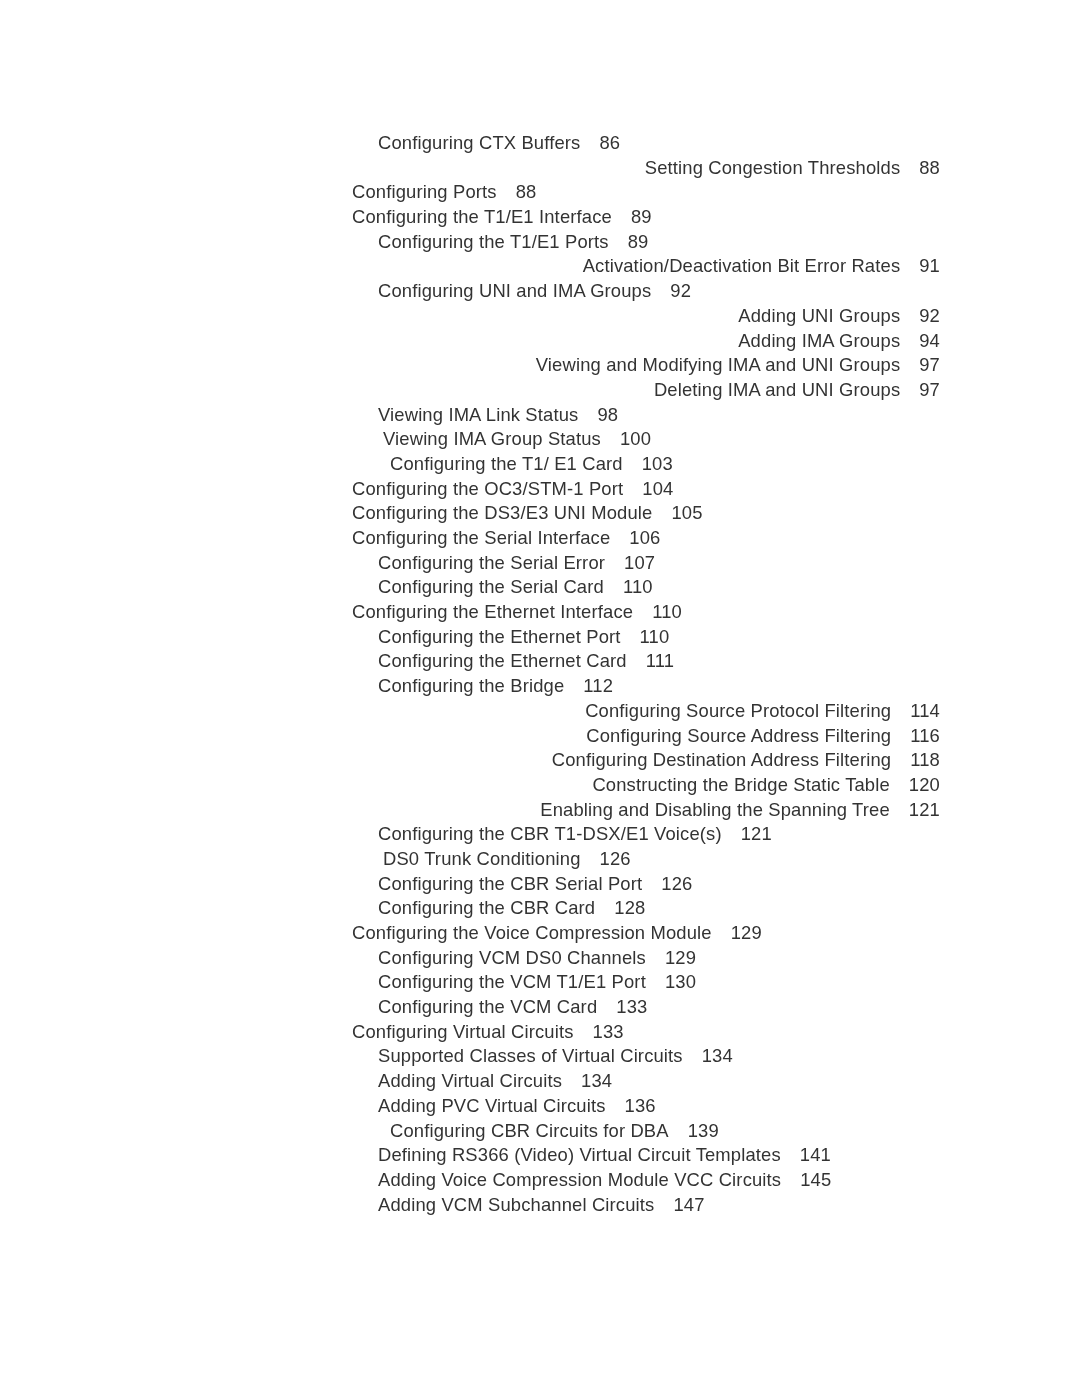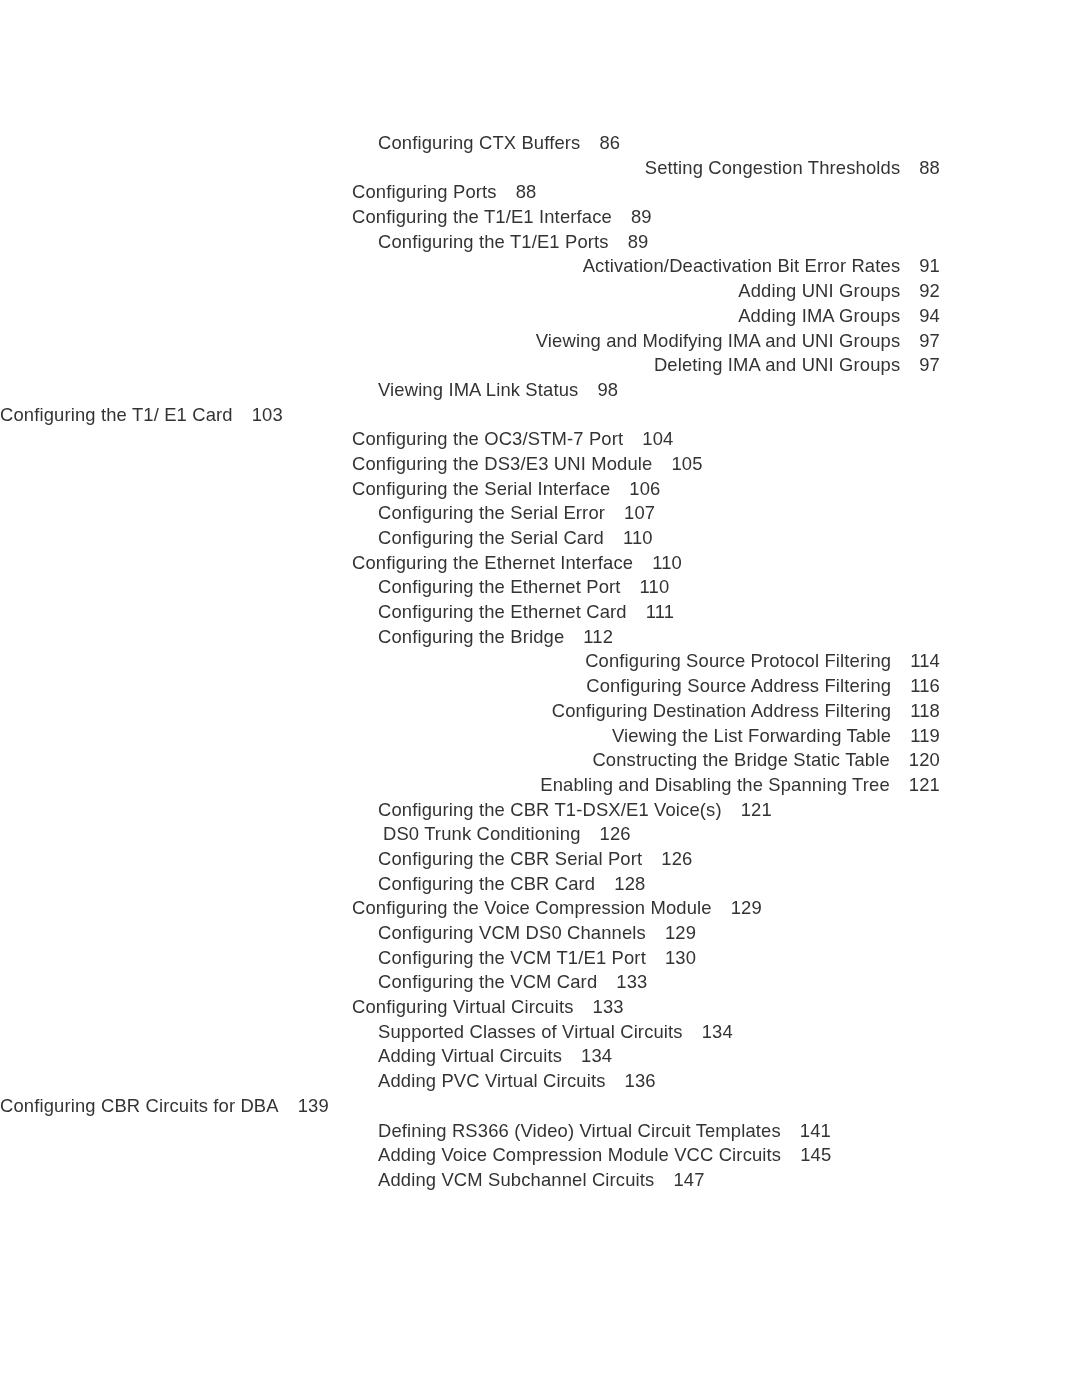--- a/index.html
+++ b/index.html
@@ -35,52 +35,53 @@
     display: inline;
   }
   .toc-page {
     display: inline;
     margin-left: 19px;
   }
   
   .lvl-0 { padding-left: 352px; }
   .lvl-1 { padding-left: 378px; }
   .lvl-1b { padding-left: 383px; }
-  .lvl-1c { }
+  .lvl-1c { padding-left: 390px; }
   .lvl-2 { padding-left: 403px; text-align: right; }
 </style>
 </head>
 <body>
 
 <div id="toc">
     <div class="toc-entry lvl-1"><span class="toc-title">Configuring CTX Buffers</span><span class="toc-page">86</span></div>
     <div class="toc-entry lvl-2"><span class="toc-title">Setting Congestion Thresholds</span><span class="toc-page">88</span></div>
     <div class="toc-entry lvl-0"><span class="toc-title">Configuring Ports</span><span class="toc-page">88</span></div>
     <div class="toc-entry lvl-0"><span class="toc-title">Configuring the T1/E1 Interface</span><span class="toc-page">89</span></div>
     <div class="toc-entry lvl-1"><span class="toc-title">Configuring the T1/E1 Ports</span><span class="toc-page">89</span></div>
     <div class="toc-entry lvl-2"><span class="toc-title">Activation/Deactivation Bit Error Rates</span><span class="toc-page">91</span></div>
+    <div class="toc-entry lvl-1"><span class="toc-title">Configuring UNI and IMA Groups</span><span class="toc-page">92</span></div>
     <div class="toc-entry lvl-2"><span class="toc-title">Adding UNI Groups</span><span class="toc-page">92</span></div>
     <div class="toc-entry lvl-2"><span class="toc-title">Adding IMA Groups</span><span class="toc-page">94</span></div>
     <div class="toc-entry lvl-2"><span class="toc-title">Viewing and Modifying IMA and UNI Groups</span><span class="toc-page">97</span></div>
     <div class="toc-entry lvl-2"><span class="toc-title">Deleting IMA and UNI Groups</span><span class="toc-page">97</span></div>
     <div class="toc-entry lvl-1"><span class="toc-title">Viewing IMA Link Status</span><span class="toc-page">98</span></div>
+    <div class="toc-entry lvl-1b"><span class="toc-title">Viewing IMA Group Status</span><span class="toc-page">100</span></div>
     <div class="toc-entry lvl-1c"><span class="toc-title">Configuring the T1/ E1 Card</span><span class="toc-page">103</span></div>
-    <div class="toc-entry lvl-0"><span class="toc-title">Configuring the OC3/STM-7 Port</span><span class="toc-page">104</span></div>
+    <div class="toc-entry lvl-0"><span class="toc-title">Configuring the OC3/STM-1 Port</span><span class="toc-page">104</span></div>
     <div class="toc-entry lvl-0"><span class="toc-title">Configuring the DS3/E3 UNI Module</span><span class="toc-page">105</span></div>
     <div class="toc-entry lvl-0"><span class="toc-title">Configuring the Serial Interface</span><span class="toc-page">106</span></div>
     <div class="toc-entry lvl-1"><span class="toc-title">Configuring the Serial Error</span><span class="toc-page">107</span></div>
     <div class="toc-entry lvl-1"><span class="toc-title">Configuring the Serial Card</span><span class="toc-page">110</span></div>
     <div class="toc-entry lvl-0"><span class="toc-title">Configuring the Ethernet Interface</span><span class="toc-page">110</span></div>
     <div class="toc-entry lvl-1"><span class="toc-title">Configuring the Ethernet Port</span><span class="toc-page">110</span></div>
     <div class="toc-entry lvl-1"><span class="toc-title">Configuring the Ethernet Card</span><span class="toc-page">111</span></div>
     <div class="toc-entry lvl-1"><span class="toc-title">Configuring the Bridge</span><span class="toc-page">112</span></div>
     <div class="toc-entry lvl-2"><span class="toc-title">Configuring Source Protocol Filtering</span><span class="toc-page">114</span></div>
     <div class="toc-entry lvl-2"><span class="toc-title">Configuring Source Address Filtering</span><span class="toc-page">116</span></div>
     <div class="toc-entry lvl-2"><span class="toc-title">Configuring Destination Address Filtering</span><span class="toc-page">118</span></div>
-    <div class="toc-entry lvl-2"><span class="toc-title">Viewing the List Forwarding Table</span><span class="toc-page">119</span></div>
     <div class="toc-entry lvl-2"><span class="toc-title">Constructing the Bridge Static Table</span><span class="toc-page">120</span></div>
     <div class="toc-entry lvl-2"><span class="toc-title">Enabling and Disabling the Spanning Tree</span><span class="toc-page">121</span></div>
     <div class="toc-entry lvl-1"><span class="toc-title">Configuring the CBR T1-DSX/E1 Voice(s)</span><span class="toc-page">121</span></div>
     <div class="toc-entry lvl-1b"><span class="toc-title">DS0 Trunk Conditioning</span><span class="toc-page">126</span></div>
     <div class="toc-entry lvl-1"><span class="toc-title">Configuring the CBR Serial Port</span><span class="toc-page">126</span></div>
     <div class="toc-entry lvl-1"><span class="toc-title">Configuring the CBR Card</span><span class="toc-page">128</span></div>
     <div class="toc-entry lvl-0"><span class="toc-title">Configuring the Voice Compression Module</span><span class="toc-page">129</span></div>
     <div class="toc-entry lvl-1"><span class="toc-title">Configuring VCM DS0 Channels</span><span class="toc-page">129</span></div>
     <div class="toc-entry lvl-1"><span class="toc-title">Configuring the VCM T1/E1 Port</span><span class="toc-page">130</span></div>
     <div class="toc-entry lvl-1"><span class="toc-title">Configuring the VCM Card</span><span class="toc-page">133</span></div>

